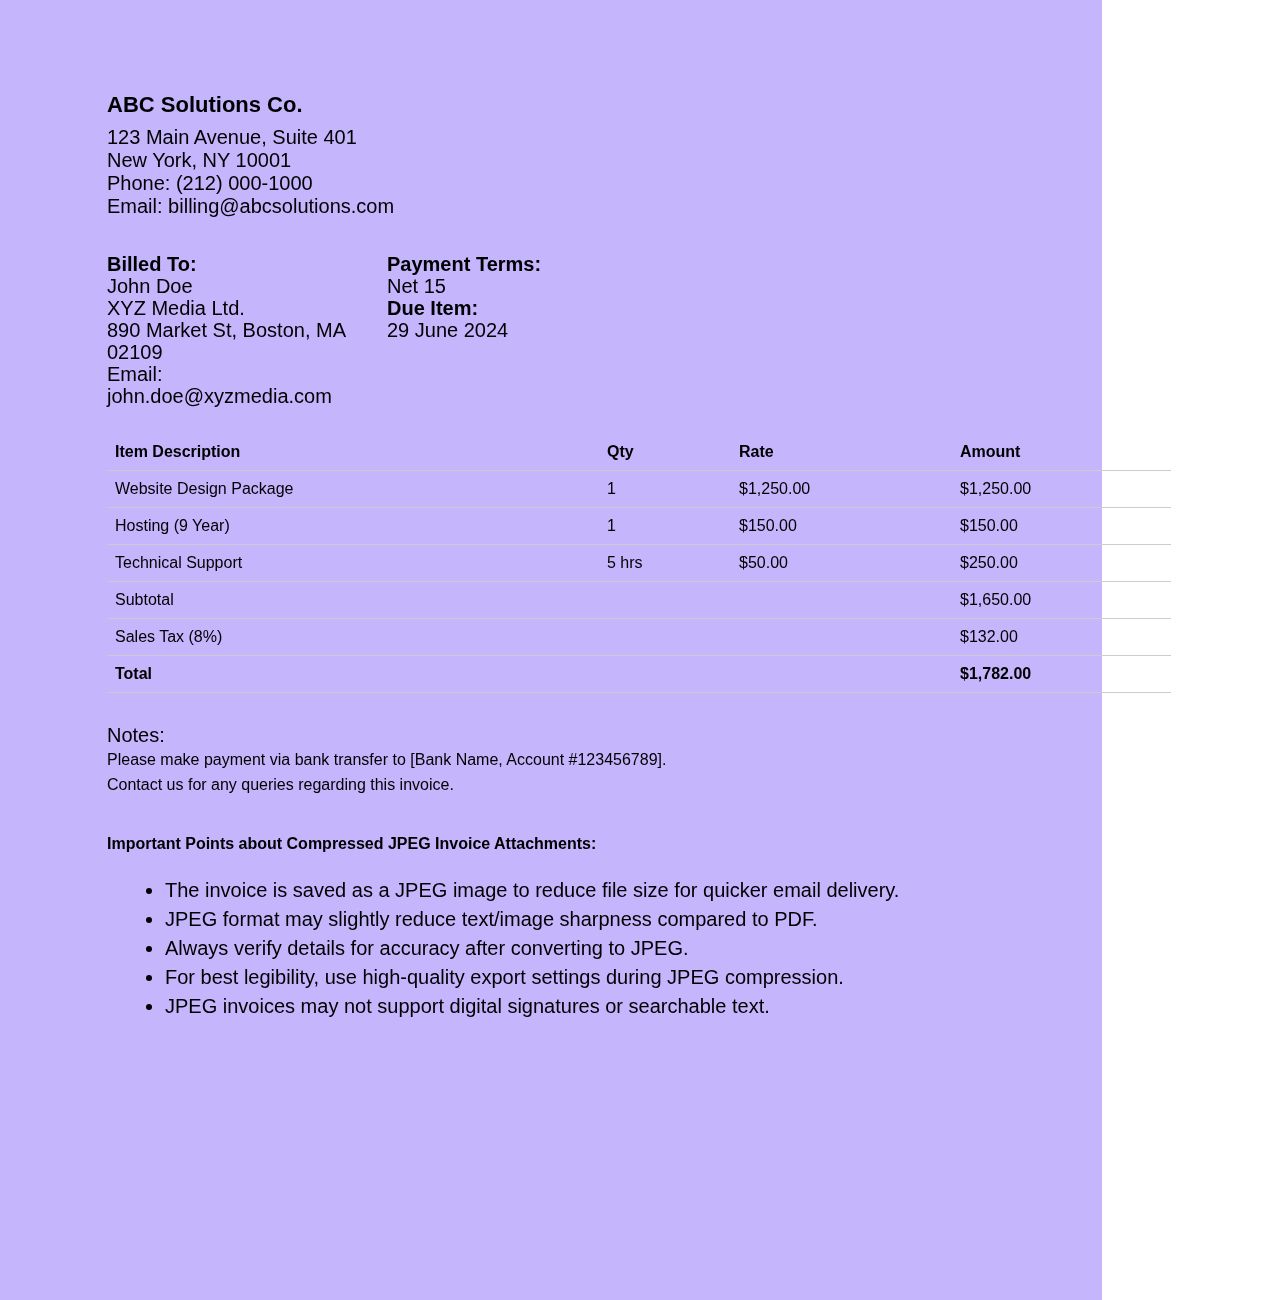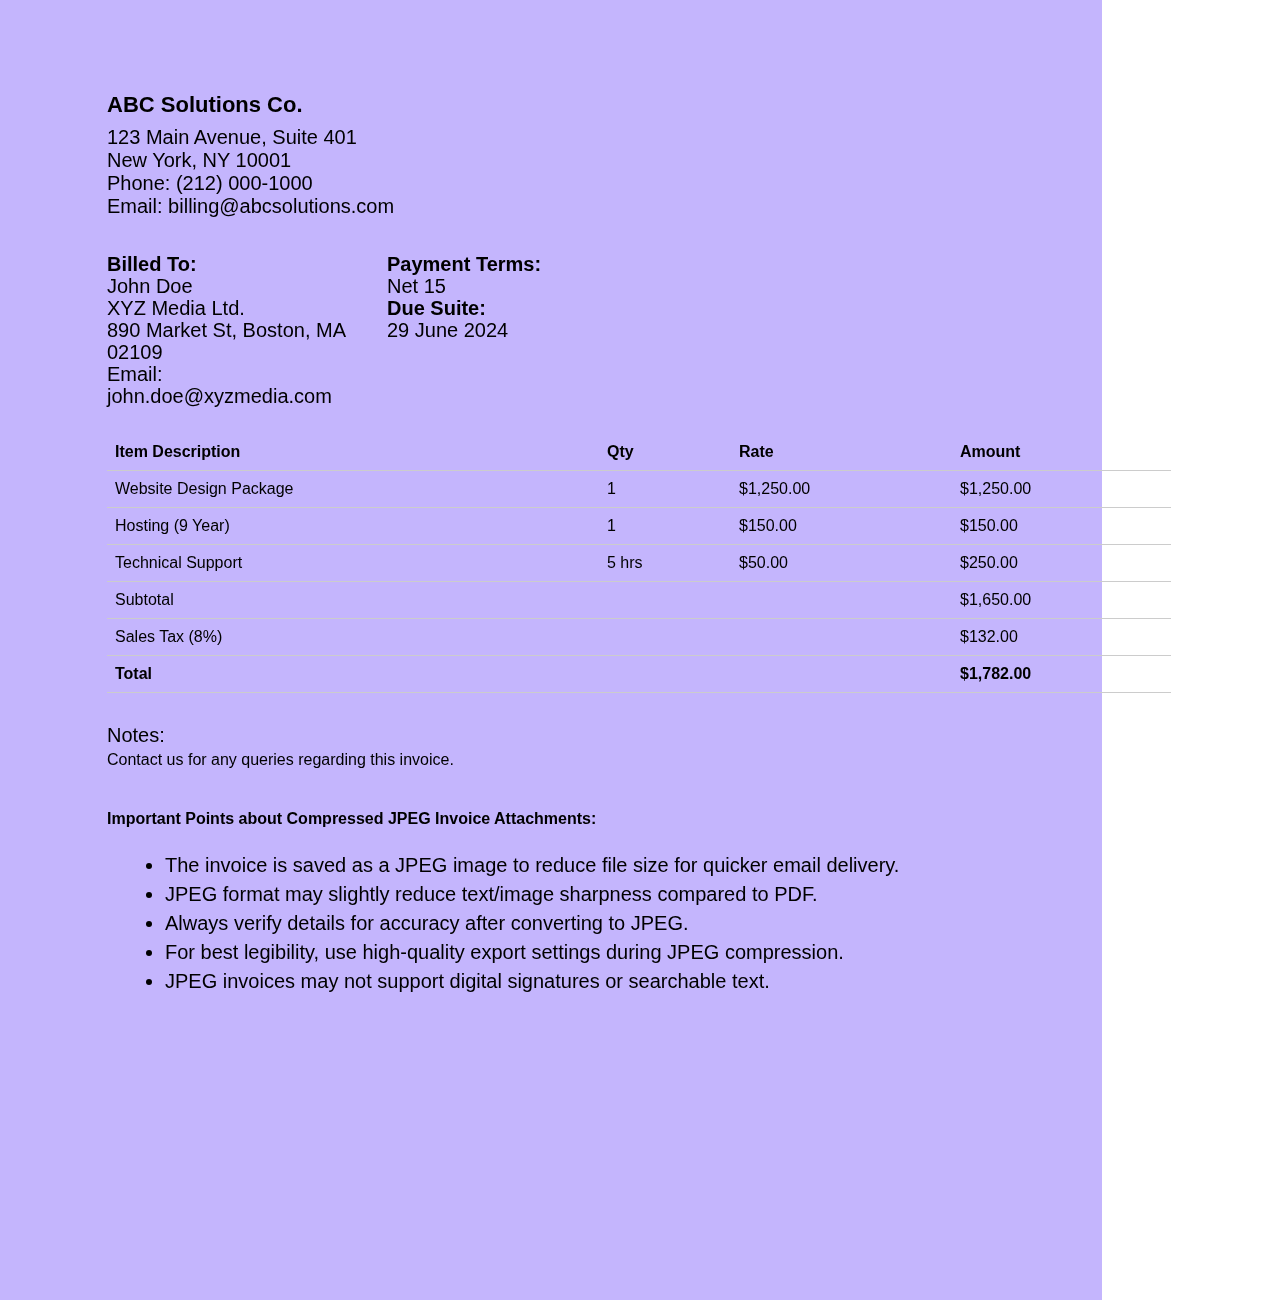--- a/index.html
+++ b/index.html
@@ -113,21 +113,21 @@
     <div class="billed-block">
       <div class="party-line bold">Billed To:</div>
       <div class="party-line">John Doe</div>
       <div class="party-line">XYZ Media Ltd.</div>
       <div class="party-line">890 Market St, Boston, MA 02109</div>
       <div class="party-line">Email: john.doe@xyzmedia.com</div>
     </div>
     <div class="payment-block">
       <div class="party-line bold">Payment Terms:</div>
       <div class="party-line">Net 15</div>
-      <div class="party-line bold">Due Suite:</div>
+      <div class="party-line bold">Due Item:</div>
       <div class="party-line">29 June 2024</div>
     </div>
   </div>
 
   <table class="items">
     <colgroup>
       <col style="width:492px">
       <col style="width:132px">
       <col style="width:221px">
       <col style="width:219px">
@@ -169,20 +169,21 @@
       </tr>
       <tr class="total-row">
         <td class="summary-label" colspan="3">Total</td>
         <td>$1,782.00</td>
       </tr>
     </tbody>
   </table>
 
   <div class="notes">
     <div class="notes-label">Notes:</div>
+    <div class="notes-line">Please make payment via bank transfer to [Bank Name, Account #123456789].</div>
     <div class="notes-line">Contact us for any queries regarding this invoice.</div>
   </div>
 
   <div class="important">
     <p class="important-heading">Important Points about Compressed JPEG Invoice Attachments:</p>
     <ul>
       <li>The invoice is saved as a JPEG image to reduce file size for quicker email delivery.</li>
       <li>JPEG format may slightly reduce text/image sharpness compared to PDF.</li>
       <li>Always verify details for accuracy after converting to JPEG.</li>
       <li>For best legibility, use high-quality export settings during JPEG compression.</li>

